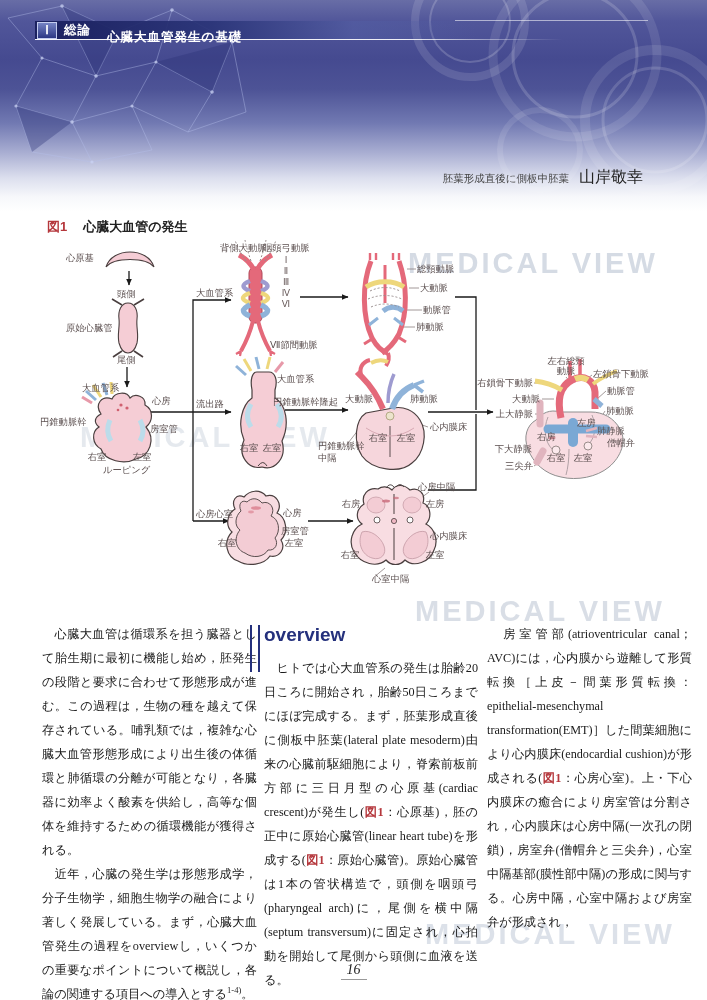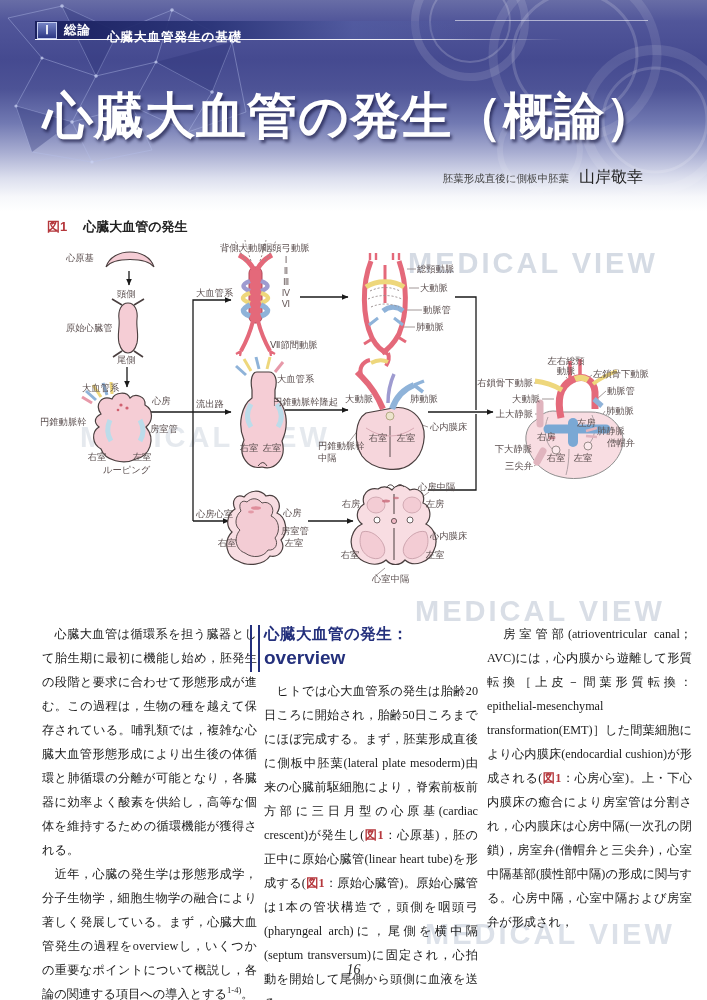--- a/index.html
+++ b/index.html
@@ -113,21 +113,20 @@
         <circle cx="540" cy="150" r="40" opacity="0.10" stroke-width="6"></circle>
       </g>
     </svg>
     <div class="top-line"></div>
     <div class="tab">
       <span class="tab-num">Ⅰ</span>
       <span class="tab-part">総論</span>
       <span class="tab-sub">心臓大血管発生の基礎</span>
     </div>
     <div class="tab-underline"></div>
-    <h1 class="main-title">心臓大血管の発生（概論）</h1>
     <div class="author-line">
       <span class="affiliation">胚葉形成直後に側板中胚葉</span><span class="author-name">山岸敬幸</span>
     </div>
   </div>
 
   <div class="wm wm1">MEDICAL VIEW</div>
   <div class="wm wm2">MEDICAL VIEW</div>
   <div class="wm wm3">MEDICAL VIEW</div>
   <div class="wm wm4">MEDICAL VIEW</div>
 
@@ -369,21 +368,20 @@
   </svg>
 
   <div class="col col1">
     <p><span>　心臓大血管は循環系を担う臓器として胎生期に最初に機能し始め，胚発生の段階と要求に合わせて形態形成が進む。この過程は，生物の種を越えて保存されている。哺乳類では，複雑な心臓大血管形態形成により出生後の体循環と肺循環の分離が可能となり，各臓器に効率よく酸素を供給し，高等な個体を維持するための循環機能が獲得される。</span></p>
     <p><span>　近年，心臓の発生学は形態形成学，分子生物学，細胞生物学の融合により著しく発展している。まず，心臓大血管発生の過程をoverviewし，いくつかの重要なポイントについて概説し，各論の関連する項目への導入とする</span><sup>1-4)</sup><span>。</span></p>
   </div>
 
   <div class="col col2">
     <div class="sec-head">
       <span class="sec-bars"></span>
-      <div class="sec-l1">心臓大血管の発生：</div>
       <div class="sec-l2">overview</div>
     </div>
     <p><span>　ヒトでは心大血管系の発生は胎齢20日ころに開始され，胎齢50日ころまでにほぼ完成する。まず，胚葉形成直後に側板中胚葉(lateral plate mesoderm)由来の心臓前駆細胞により，脊索前板前方部に三日月型の心原基(cardiac crescent)が発生し(</span><span class="red-ref">図1</span><span>：心原基)，胚の正中に原始心臓管(linear heart tube)を形成する(</span><span class="red-ref">図1</span><span>：原始心臓管)。原始心臓管は1本の管状構造で，頭側を咽頭弓(pharyngeal arch)に，尾側を横中隔(septum transversum)に固定され，心拍動を開始して尾側から頭側に血液を送る。</span></p>
 
   </div>
 
   <div class="col col3">
     <p><span>　房室管部(atrioventricular canal；AVC)には，心内膜から遊離して形質転換［上皮－間葉形質転換：epithelial-mesenchymal transformation(EMT)］した間葉細胞により心内膜床(endocardial cushion)が形成される(</span><span class="red-ref">図1</span><span>：心房心室)。上・下心内膜床の癒合により房室管は分割され，心内膜床は心房中隔(一次孔の閉鎖)，房室弁(僧帽弁と三尖弁)，心室中隔基部(膜性部中隔)の形成に関与する。心房中隔，心室中隔および房室弁が形成され，</span></p>
   </div>
 

